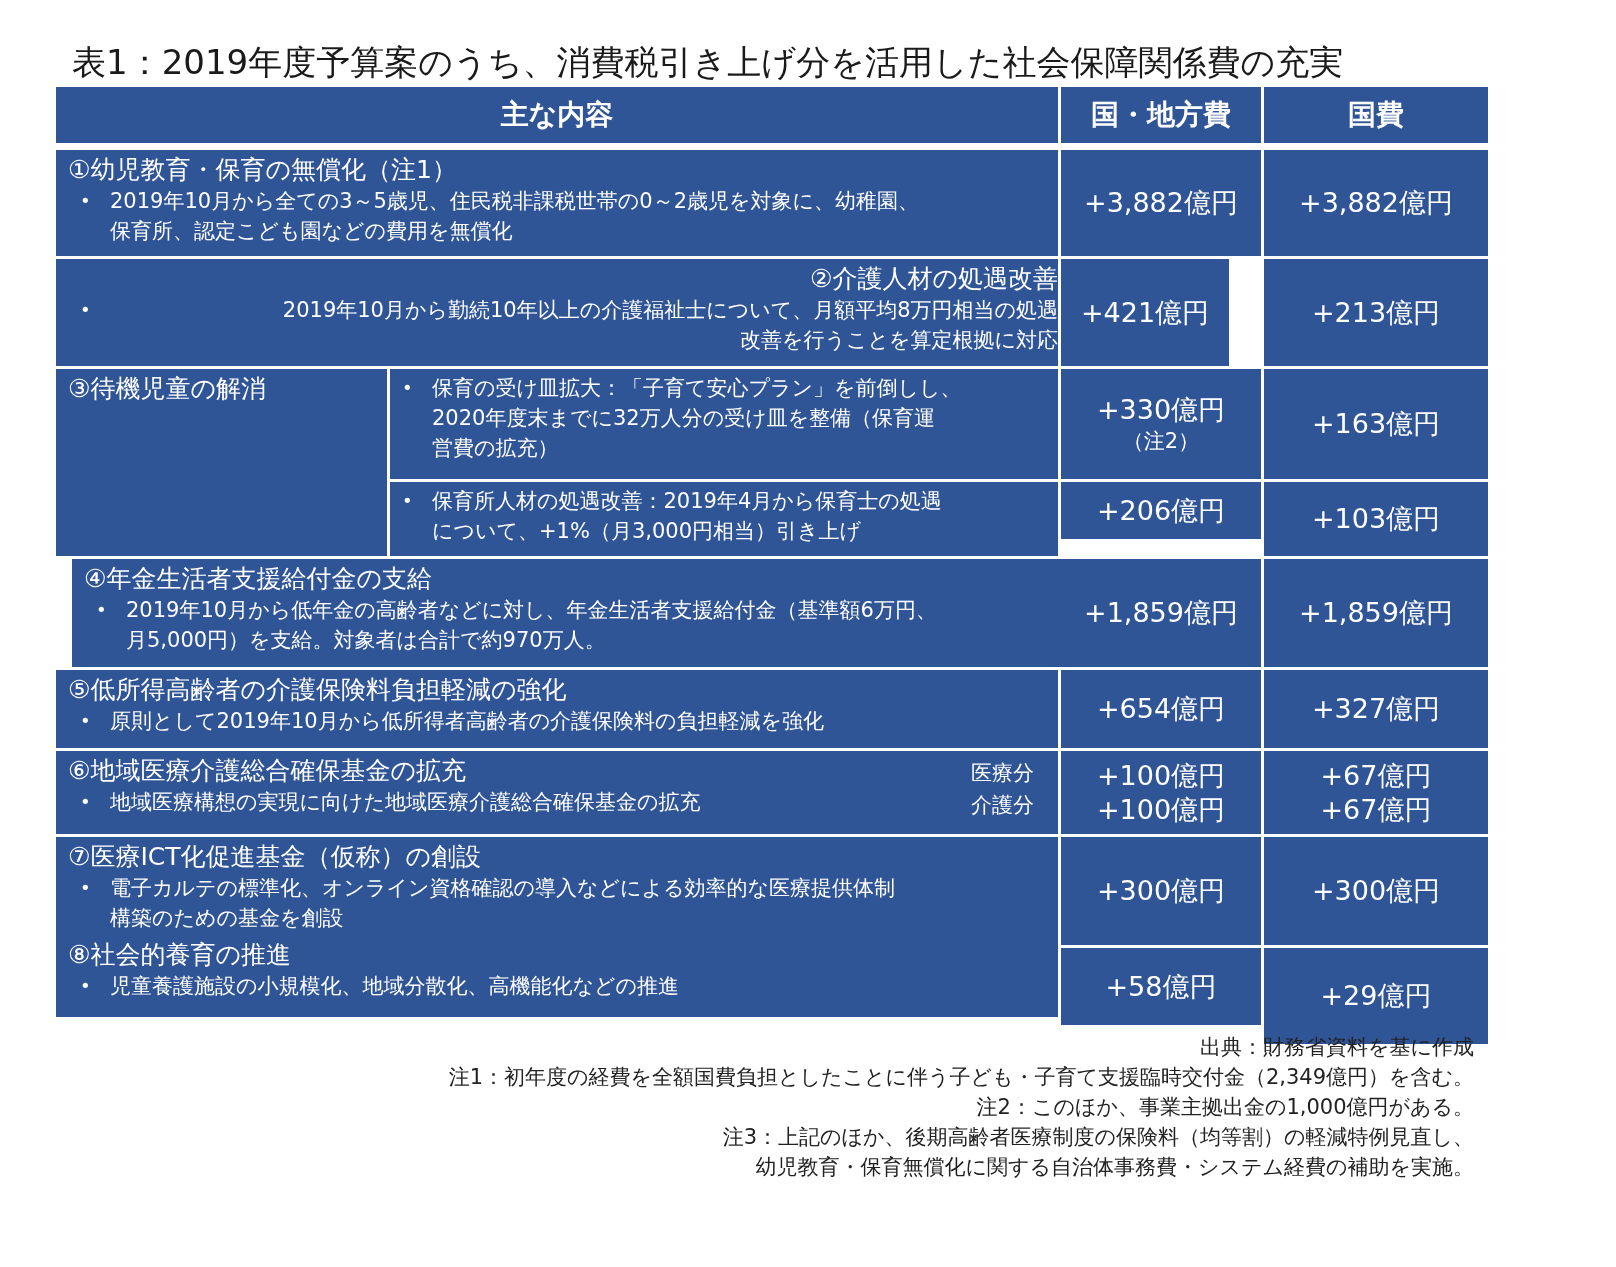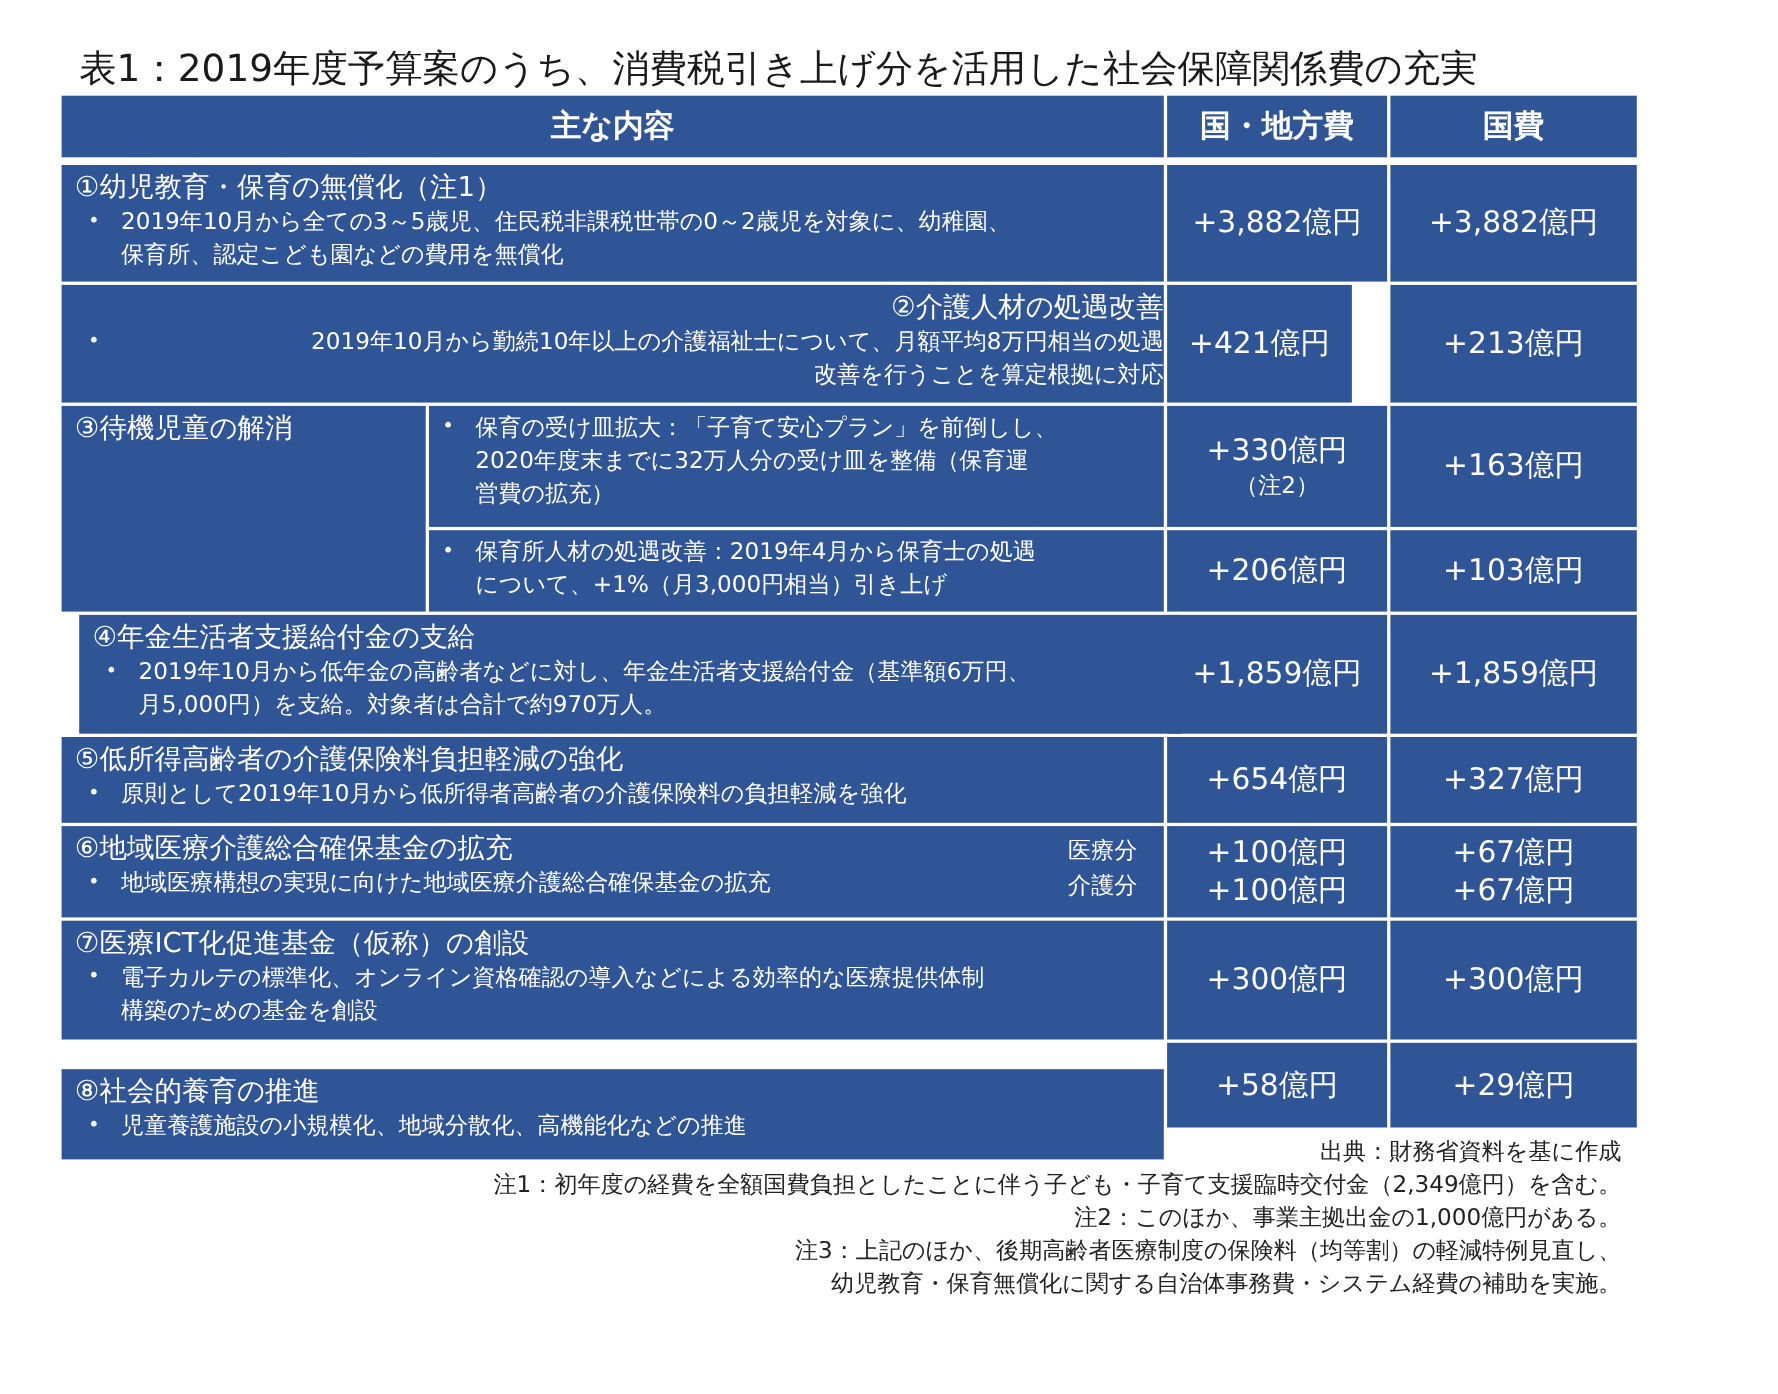--- a/index.html
+++ b/index.html
@@ -67,21 +67,21 @@
     <span class="note-small">（注2）</span>
   </div>
   <div class="cell amt" style="left:1208px;top:282px;width:224px;height:110px;">
       <span>+163億円</span>
     </div>
 
   <div class="cell" style="left:334px;top:395px;width:668px;height:74px;padding:4px 0 0 0;">
     <div class="bullet-line first">保育所人材の処遇改善：2019年4月から保育士の処遇</div>
     <div class="bullet-line">について、+1%（月3,000円相当）引き上げ</div>
   </div>
-  <div class="cell amt" style="left:1005px;top:395px;width:200px;height:74px;">
+  <div class="cell amt" style="left:1005px;top:395px;width:200px;height:57px;">
       <span>+206億円</span>
     </div>
   <div class="cell amt" style="left:1208px;top:395px;width:224px;height:74px;">
       <span>+103億円</span>
     </div>
 
   <div class="cell" style="left:16px;top:472px;width:1002px;height:108px;padding:4px 0 0 12px;">
     <div class="item-title">④年金生活者支援給付金の支給</div>
     <div class="bullet-line first">2019年10月から低年金の高齢者などに対し、年金生活者支援給付金（基準額6万円、</div>
     <div class="bullet-line">月5,000円）を支給。対象者は合計で約970万人。</div>
@@ -124,28 +124,28 @@
     <div class="bullet-line first">電子カルテの標準化、オンライン資格確認の導入などによる効率的な医療提供体制</div>
     <div class="bullet-line">構築のための基金を創設</div>
   </div>
   <div class="cell amt" style="left:1005px;top:750px;width:200px;height:108px;">
       <span>+300億円</span>
     </div>
   <div class="cell amt" style="left:1208px;top:750px;width:224px;height:108px;">
       <span>+300億円</span>
     </div>
 
-  <div class="cell" style="left:0;top:885px;width:1002px;height:82px;padding:4px 0 0 12px;">
+  <div class="cell" style="left:0;top:848px;width:1002px;height:82px;padding:4px 0 0 12px;">
     <div class="item-title">⑧社会的養育の推進</div>
     <div class="bullet-line first">児童養護施設の小規模化、地域分散化、高機能化などの推進</div>
   </div>
   <div class="cell amt" style="left:1005px;top:861px;width:200px;height:77px;">
       <span>+58億円</span>
     </div>
-  <div class="cell amt" style="left:1208px;top:861px;width:224px;height:77px;text-align:right;">
+  <div class="cell amt" style="left:1208px;top:861px;width:224px;height:96px;text-align:right;">
       <span>+29億円</span>
     </div>
 </div>
 
 <div class="footer" style="top:1033px;">出典：財務省資料を基に作成</div>
 <div class="footer" style="top:1063px;">注1：初年度の経費を全額国費負担としたことに伴う子ども・子育て支援臨時交付金（2,349億円）を含む。</div>
 <div class="footer" style="top:1093px;">注2：このほか、事業主拠出金の1,000億円がある。</div>
 <div class="footer" style="top:1123px;">注3：上記のほか、後期高齢者医療制度の保険料（均等割）の軽減特例見直し、</div>
 <div class="footer" style="top:1153px;">幼児教育・保育無償化に関する自治体事務費・システム経費の補助を実施。</div>
 

